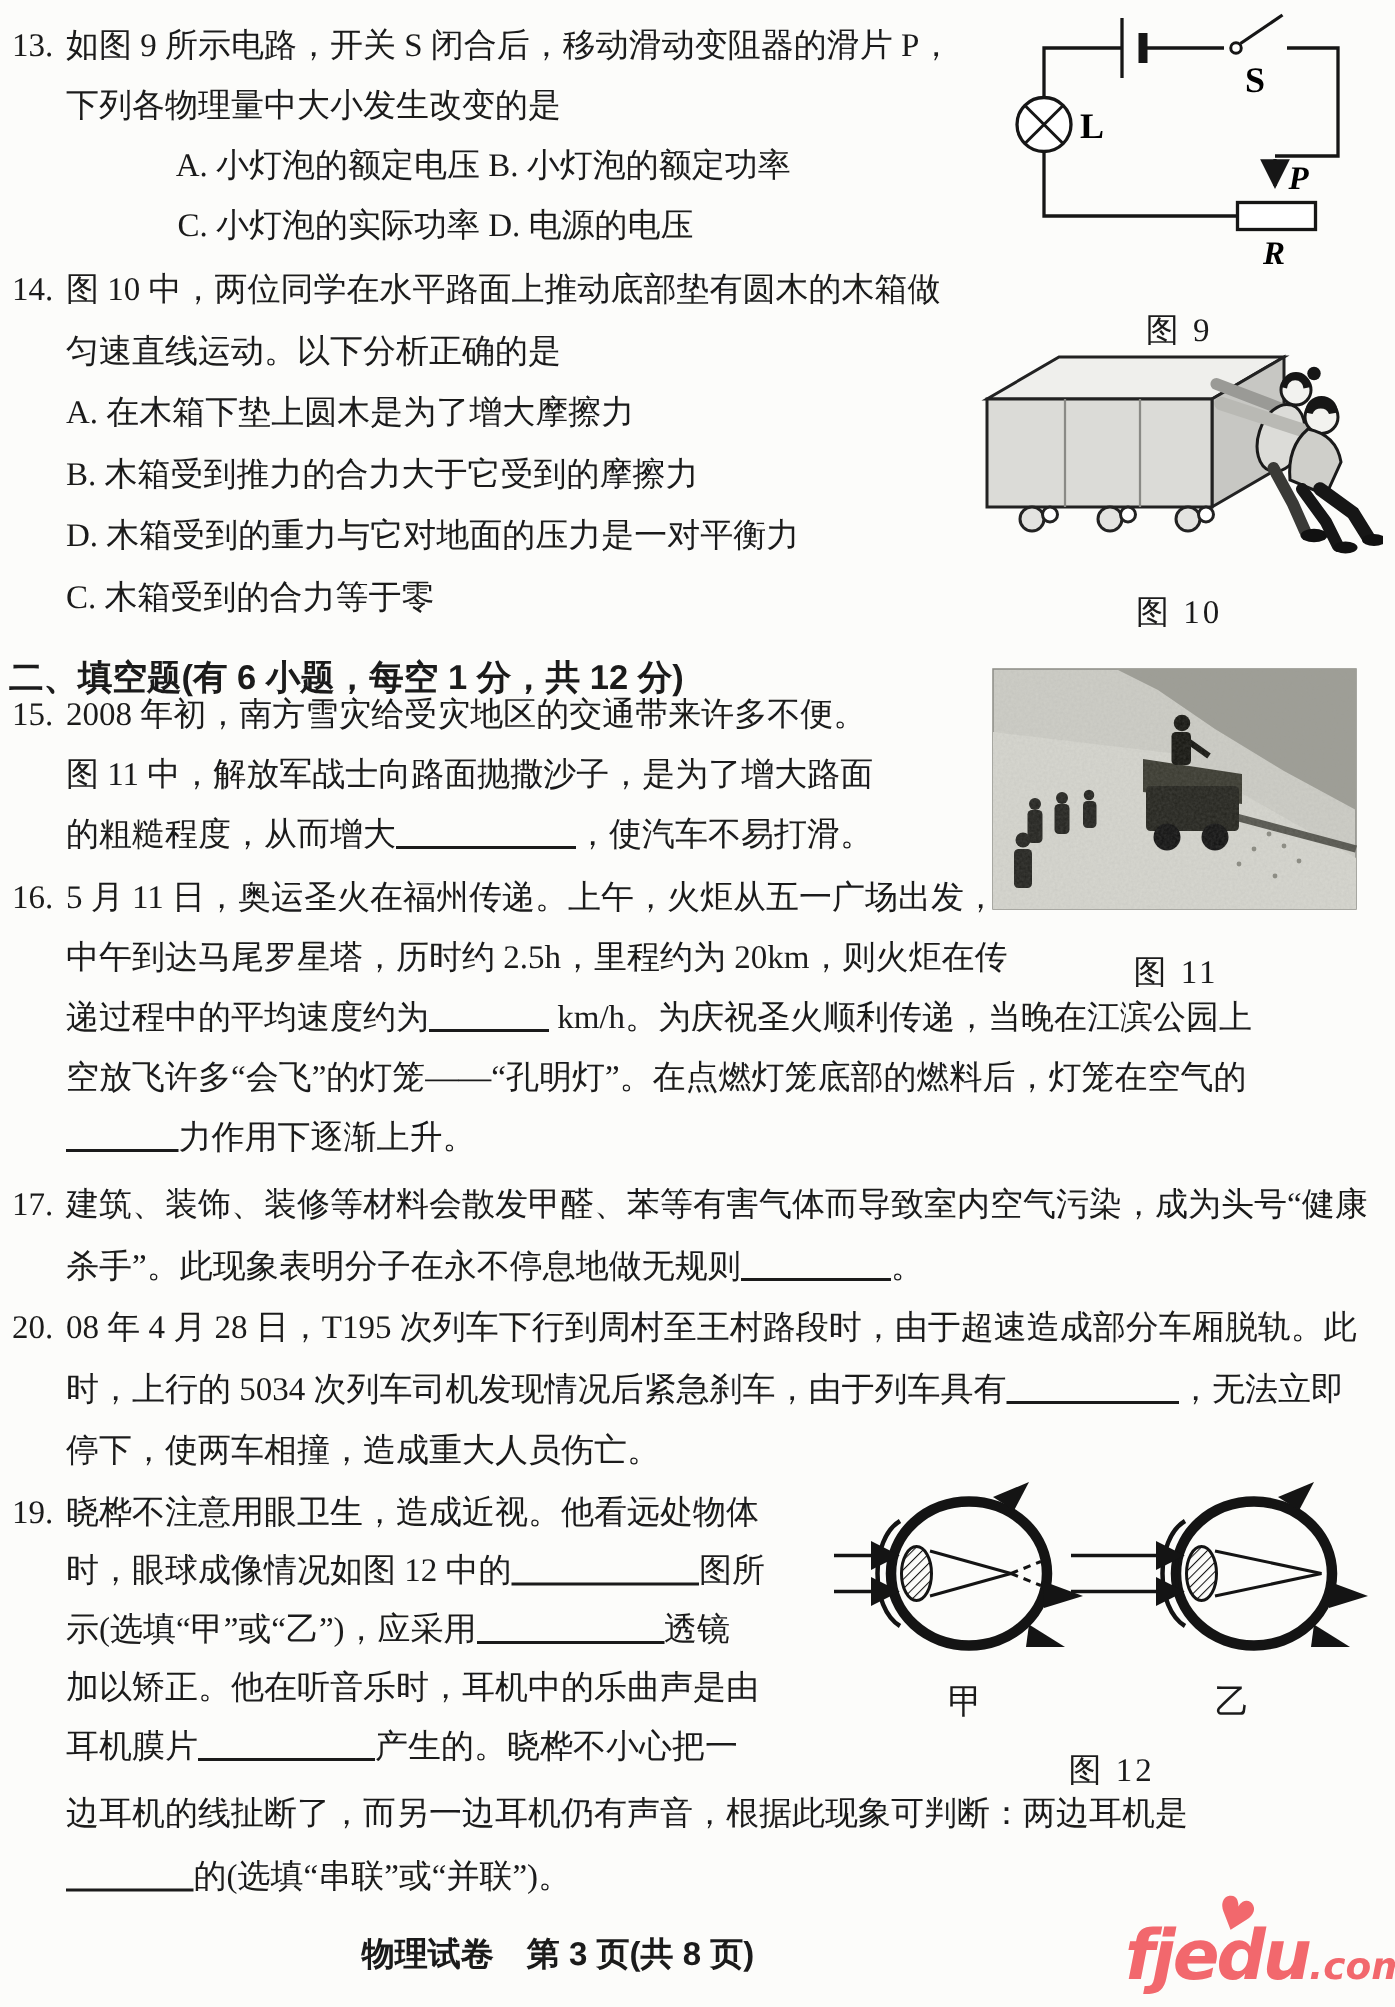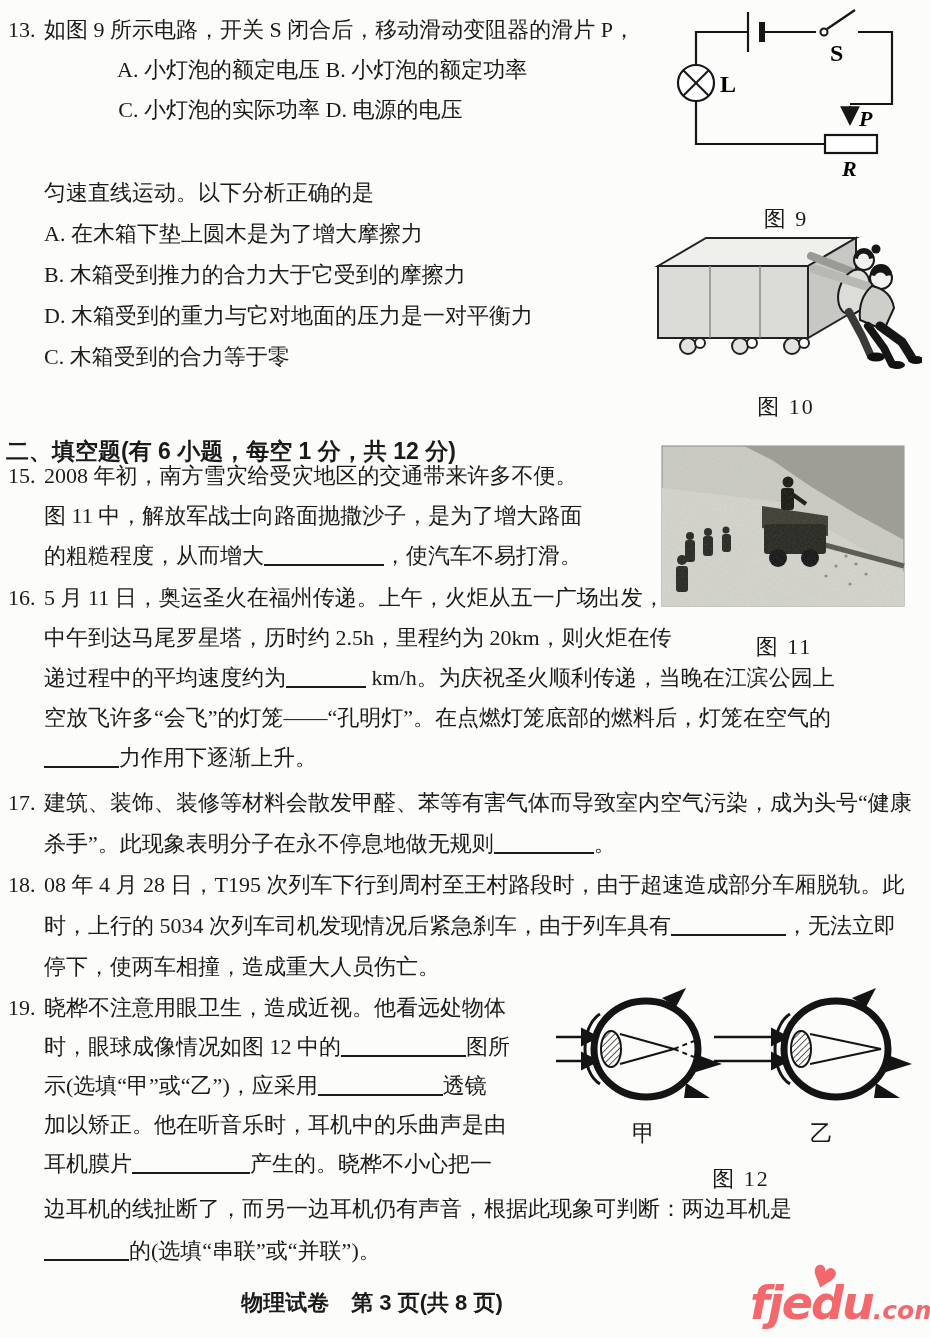--- a/index.html
+++ b/index.html
@@ -46,20 +46,23 @@
 <body>
 
 <div class="page">
 
   <div class="q" id="q13" style="left:6px;top:10px;width:664px;">
     <div class="ln">
       <span class="qnum">13.</span>
       <span>如图 9 所示电路，开关 S 闭合后，移动滑动变阻器的滑片 P，</span>
     </div>
     <div class="ln">
+      <span>下列各物理量中大小发生改变的是</span>
+    </div>
+    <div class="ln">
       <span class="optcell">A. 小灯泡的额定电压</span>
       <span>B. 小灯泡的额定功率</span>
     </div>
     <div class="ln">
       <span class="optcell">C. 小灯泡的实际功率</span>
       <span>D. 电源的电压</span>
     </div>
   </div>
 
   <div class="fig" style="left:656px;top:4px;width:260px;">
@@ -94,20 +97,24 @@
       </g>
       <text x="64" y="88" font-size="24" font-weight="bold">L</text>
       <text x="174" y="57" font-size="24" font-weight="bold">S</text>
       <text x="203" y="122" font-size="22" font-style="italic" font-weight="bold">P</text>
       <text x="186" y="172" font-size="22" font-style="italic" font-weight="bold">R</text>
     </svg>
     <div class="figcap">图 9</div>
   </div>
 
   <div class="q lh41" id="q14" style="left:6px;top:172px;width:660px;">
+    <div class="ln">
+      <span class="qnum">14.</span>
+      <span>图 10 中，两位同学在水平路面上推动底部垫有圆木的木箱做</span>
+    </div>
     <div class="ln">
       <span>匀速直线运动。以下分析正确的是</span>
     </div>
     <div class="ln"><span>A. 在木箱下垫上圆木是为了增大摩擦力</span></div>
     <div class="ln"><span>B. 木箱受到推力的合力大于它受到的摩擦力</span></div>
     <div class="ln"><span>D. 木箱受到的重力与它对地面的压力是一对平衡力</span></div>
     <div class="ln"><span>C. 木箱受到的合力等于零</span></div>
   </div>
 
   <div class="fig" style="left:648px;top:222px;width:276px;">
@@ -233,21 +240,21 @@
       <span class="qnum">17.</span>
       <span>建筑、装饰、装修等材料会散发甲醛、苯等有害气体而导致室内空气污染，成为头号“健康</span>
     </div>
     <div class="ln">
       <span>杀手”。此现象表明分子在永不停息地做无规则</span><span class="bl w100"></span><span>。</span>
     </div>
   </div>
 
   <div class="q lh41" id="q18" style="left:6px;top:864px;width:920px;">
     <div class="ln">
-      <span class="qnum">18.</span>
+      <span class="qnum">20.</span>
       <span>08 年 4 月 28 日，T195 次列车下行到周村至王村路段时，由于超速造成部分车厢脱轨。此</span>
     </div>
     <div class="ln">
       <span>时，上行的 5034 次列车司机发现情况后紧急刹车，由于列车具有</span><span class="bl w115"></span><span>，无法立即</span>
     </div>
     <div class="ln">
       <span>停下，使两车相撞，造成重大人员伤亡。</span>
     </div>
   </div>
 

